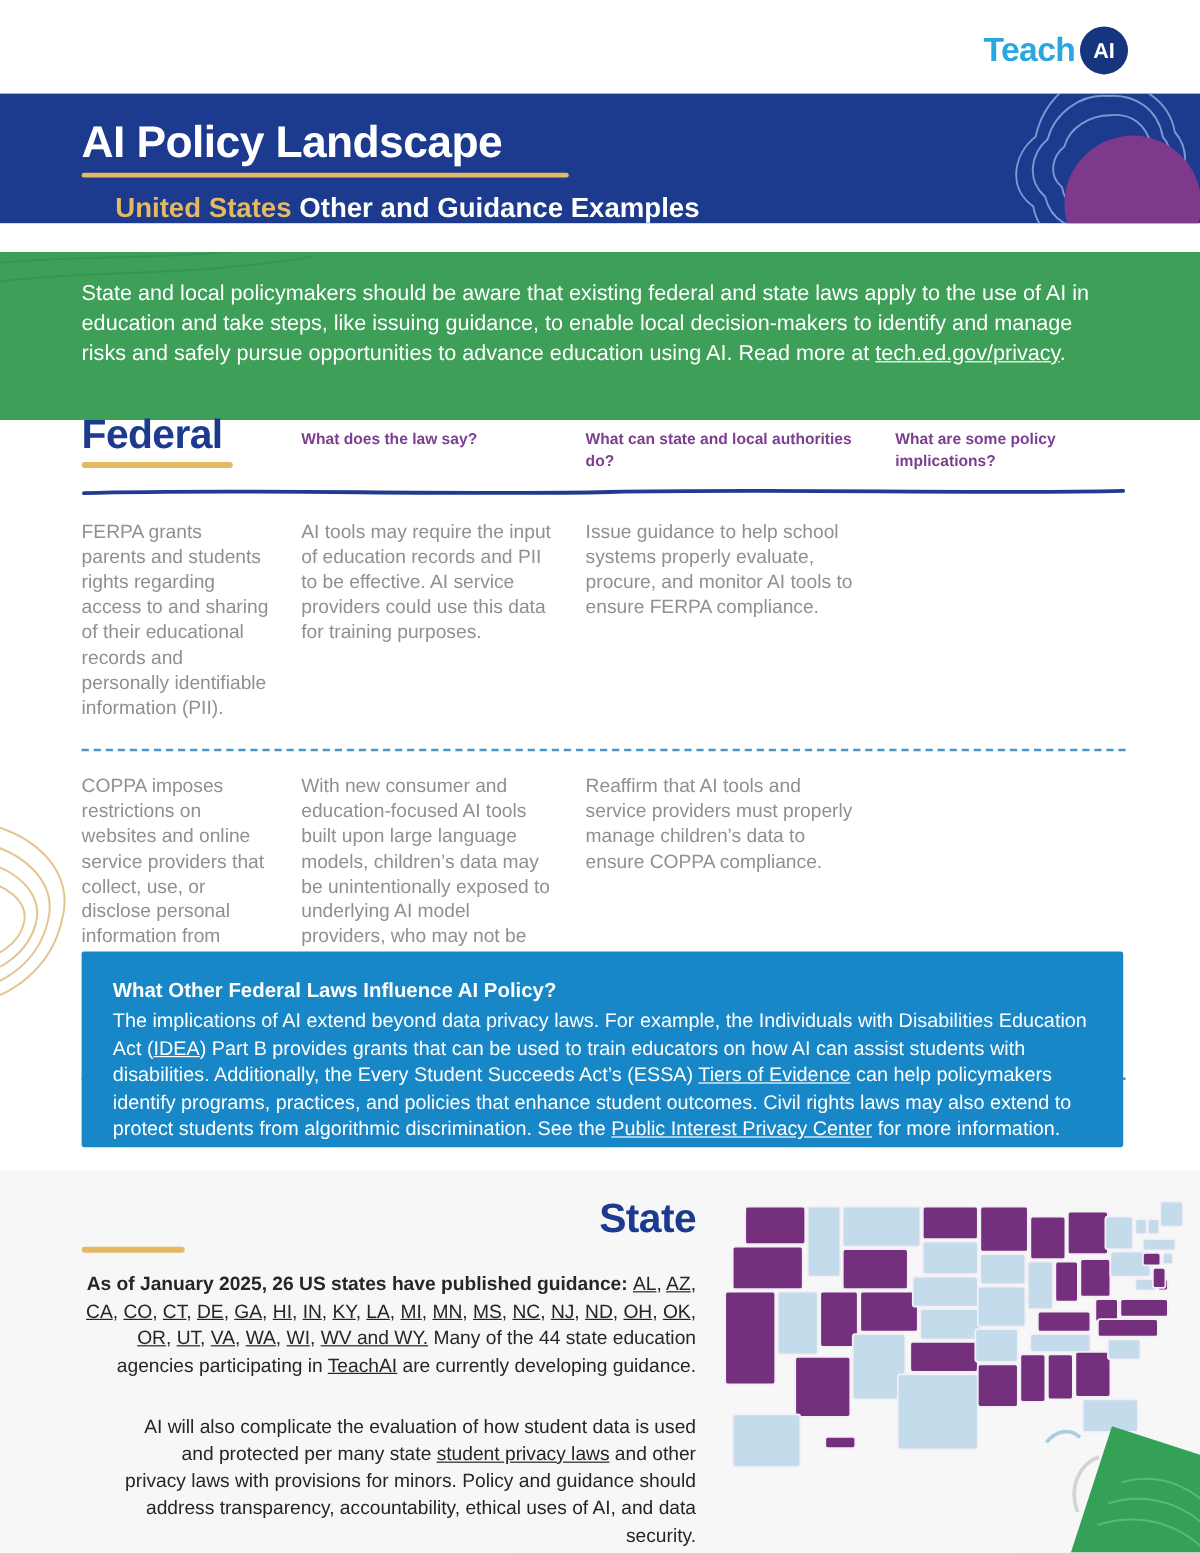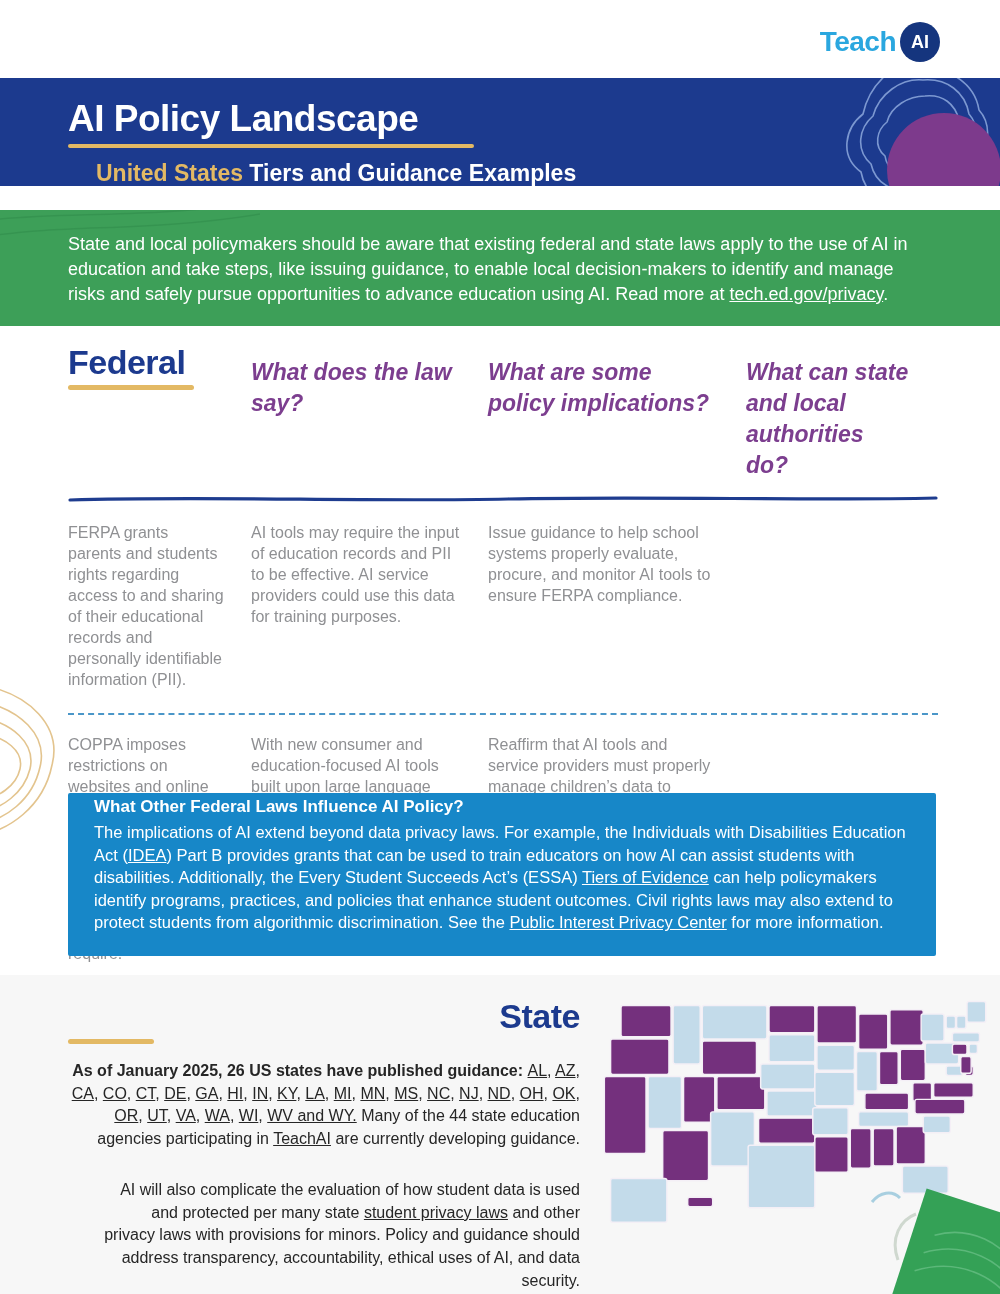--- a/index.html
+++ b/index.html
@@ -22,41 +22,41 @@
   
   .banner{position:absolute;top:78px;left:0;width:1000px;height:108px;background:var(--banner-blue);overflow:hidden;}
   .banner-inner{position:relative;z-index:2;padding:20px 0 0 68px;}
   .banner h1{color:#fff;font-size:37px;font-weight:bold;letter-spacing:-0.5px;display:inline-block;}
   .banner .title-underline{width:406px;height:4px;background:var(--gold);border-radius:3px;margin:4px 0 12px 0;}
   .banner .subtitle{font-size:23px;font-weight:bold;color:#fff;}
   .banner .subtitle .hl{color:var(--gold);margin-left:28px;}
   .banner-deco{position:absolute;right:0;top:0;z-index:1;}
 
   
-  .green-band{position:absolute;top:210px;left:0;width:1000px;height:116px;background:var(--green);overflow:hidden;}
+  .green-band{position:absolute;top:210px;left:0;width:1000px;height:140px;background:var(--green);overflow:hidden;}
   .green-band p{position:relative;z-index:2;padding:22px 70px 0 68px;color:#fff;font-size:18px;line-height:1.39;}
   .green-band a, .white-link{color:#fff;text-decoration:underline;}
   .green-deco{position:absolute;left:0;top:0;z-index:1;opacity:.5;}
 
   
   .federal{position:absolute;top:343px;left:68px;width:870px;}
   .f-grid{display:grid;grid-template-columns:183px 237px 258px 192px;}
   .f-grid > div{padding-right:26px;}
   .section-title{color:var(--banner-blue);font-size:34px;font-weight:bold;display:inline-block;letter-spacing:-0.5px;}
   .gold-bar{height:5px;background:var(--gold);border-radius:3px;margin-top:3px;}
-  .q-head{color:var(--purple-head);font-size:23px;font-weight:bold;line-height:1.35;padding-top:14px;font-style:italic;}
+  .q-head{color:var(--purple-head);font-size:13px;font-weight:bold;line-height:1.35;padding-top:14px;}
   .wavy-rule{margin:14px 0 0 0;display:block;}
   .law-link{color:var(--link-blue);font-size:17.5px;font-weight:bold;line-height:1.3;text-decoration:underline;display:inline-block;}
   .cell-text{color:var(--gray-text);font-size:16px;line-height:1.31;}
   .f-row{padding:20px 0 22px 0;}
   .dashed-sep{border:none;border-top:2px dashed #4a96c8;height:0;}
 
   
   .infobox{position:absolute;top:793px;left:68px;width:868px;height:163px;background:var(--infobox-blue);
-    border-radius:2px;padding:4px 26px 0 26px;color:#fff;}
+    border-radius:2px;padding:23px 26px 0 26px;color:#fff;}
   .infobox h3{font-size:17px;font-weight:bold;margin-bottom:4px;}
   .infobox p{font-size:16.5px;line-height:1.37;}
   .infobox a{color:#fff;text-decoration:underline;}
 
   
   .state-section{position:absolute;top:975px;left:0;width:1000px;height:319px;background:var(--state-bg);overflow:hidden;}
   .state-text{position:absolute;left:68px;top:22px;width:512px;text-align:right;}
   .state-p{color:var(--text-dark);font-size:16px;line-height:1.42;margin-top:16px;}
   .state-p strong{font-weight:bold;}
   .state-p a{color:var(--text-dark);text-decoration:underline;}
@@ -84,21 +84,21 @@
         <path d="M96,-14 C126,-8 150,6 154,32 C172,52 158,82 146,98 C136,124 108,134 88,122 C62,134 40,116 36,94 C14,78 20,50 38,36 C44,8 70,-20 96,-14 Z"></path>
         <path d="M98,2 C122,0 140,14 144,36 C158,52 148,76 138,90 C130,110 106,118 90,108 C68,118 50,104 46,86 C30,72 34,50 48,38 C54,16 76,0 98,2 Z"></path>
         <path d="M100,18 C118,16 130,26 134,42 C144,54 136,72 128,82 C122,96 104,102 92,94 C76,102 62,92 60,78 C48,68 52,52 62,44 C66,28 84,18 100,18 Z"></path>
       </g>
       <circle cx="119" cy="92" r="57" fill="#7d3a8c"></circle>
     </svg>
     <div class="banner-inner">
       <h1>AI Policy Landscape</h1>
       <div class="title-underline"></div>
       <div class="subtitle">
-        <span class="hl">United States</span><span> Tiers and Guidance Examples</span>
+        <span class="hl">United States</span><span> Other and Guidance Examples</span>
       </div>
     </div>
   </div>
 
   <div class="green-band">
     <svg class="green-deco" width="260" height="116" viewBox="0 0 260 116">
       <g fill="none" stroke="#2f8a4a" stroke-width="1.5">
         <path d="M-10,10 C60,2 140,8 250,-6"></path>
         <path d="M-10,26 C70,14 150,22 260,4"></path>
       </g>
@@ -106,22 +106,22 @@
     <p><span>State and local policymakers should be aware that existing federal and state laws apply to the use of AI in education and take steps, like issuing guidance, to enable local decision-makers to identify and manage risks and safely pursue opportunities to advance education using AI. Read more at </span><a href="#" class="white-link">tech.ed.gov/privacy</a><span>.</span></p>
   </div>
 
   <div class="federal">
     <div class="f-grid">
       <div>
         <span class="section-title">Federal</span>
         <div class="gold-bar" style="width:126px;"></div>
       </div>
       <div class="q-head">What does the law say?</div>
+      <div class="q-head">What can state and local authorities do?</div>
       <div class="q-head">What are some policy implications?</div>
-      <div class="q-head">What can state and local authorities do?</div>
     </div>
 
     <svg class="wavy-rule" width="870" height="8" viewBox="0 0 870 8">
       <path d="M2,5 C140,1 300,7 440,4 C590,1 740,6 868,3" fill="none" stroke="#1e3c8f" stroke-width="3.2" stroke-linecap="round"></path>
     </svg>
 
     <div class="f-grid f-row">
       <div class="cell-text">FERPA grants parents and students rights regarding access to and sharing of their educational records and personally identifiable information (PII).</div>
       <div class="cell-text">AI tools may require the input of education records and PII to be effective. AI service providers could use this data for training purposes.</div>
       <div class="cell-text">Issue guidance to help school systems properly evaluate, procure, and monitor AI tools to ensure FERPA compliance.</div>

